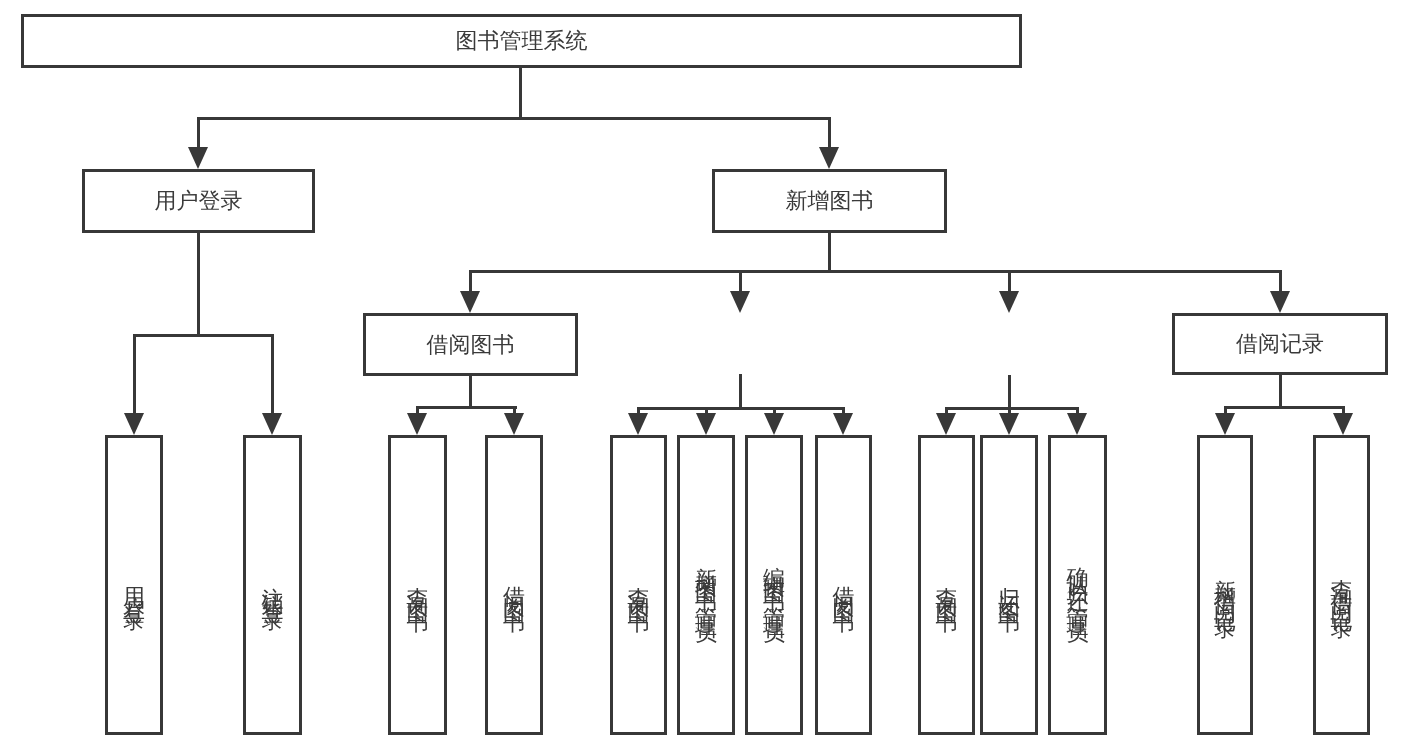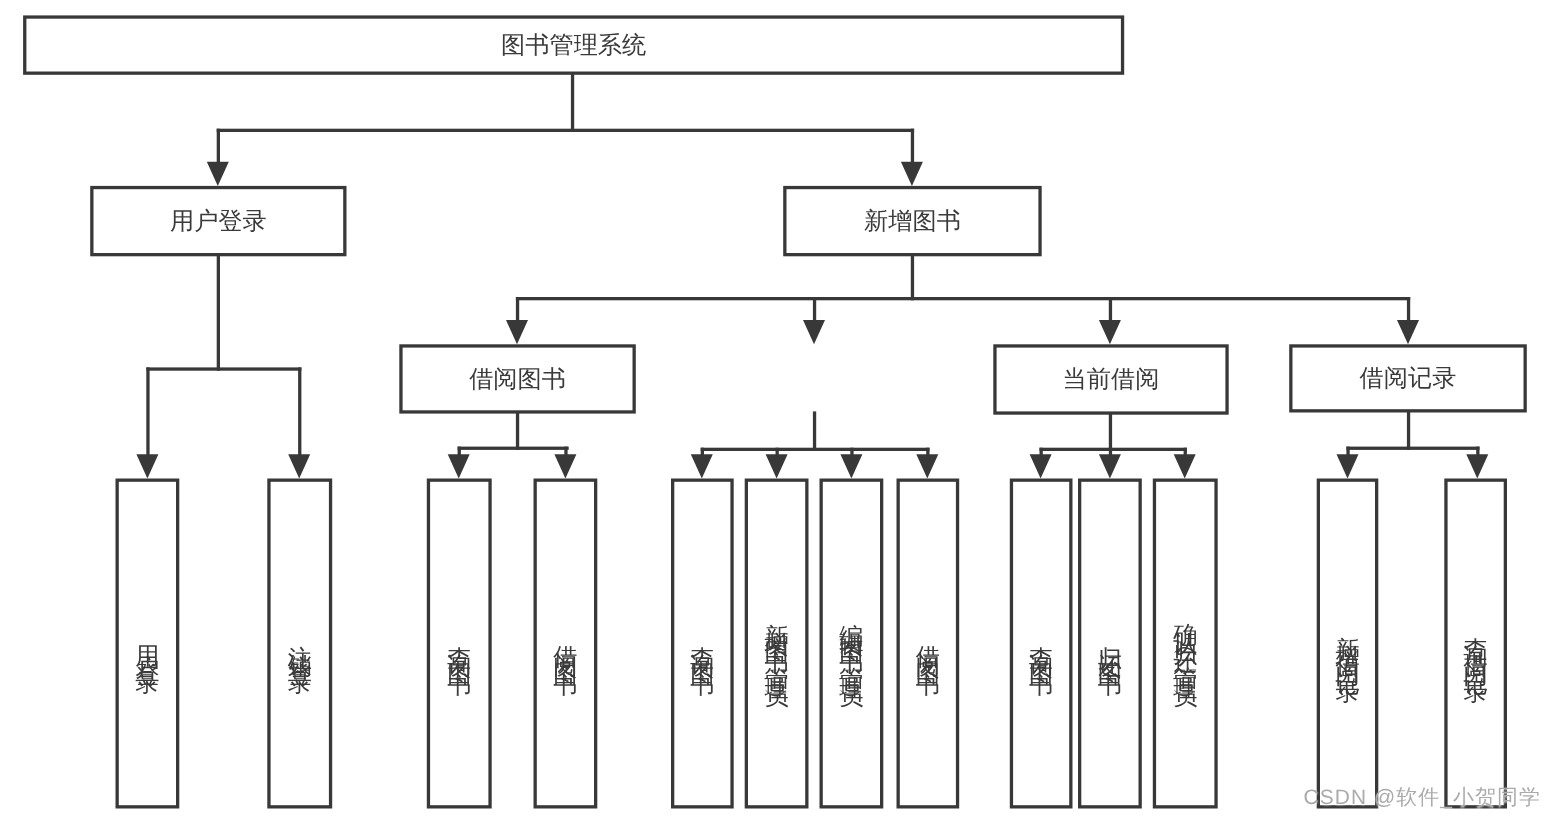--- a/index.html
+++ b/index.html
@@ -75,23 +75,20 @@
   <div class="vline" style="left:739px;top:270px;height:26px"></div>
   <div class="arrow" style="left:730px;top:291px"></div>
   <div class="vline" style="left:1008px;top:270px;height:26px"></div>
   <div class="arrow" style="left:999px;top:291px"></div>
   <div class="vline" style="left:1279px;top:270px;height:26px"></div>
   <div class="arrow" style="left:1270px;top:291px"></div>
 
   <div class="node" style="left:363px;top:313px;width:215px;height:63px">
     <span>借阅图书</span>
   </div>
-  <div class="node" style="left:903px;top:313px;width:214px;height:64px">
-    <span>当前借阅</span>
-  </div>
   <div class="node" style="left:1172px;top:313px;width:216px;height:62px">
     <span>借阅记录</span>
   </div>
 
   <div class="vline" style="left:469px;top:374px;height:35px"></div>
   <div class="hline" style="left:416px;top:406px;width:101px"></div>
   <div class="vline" style="left:416px;top:406px;height:12px"></div>
   <div class="arrow" style="left:407px;top:413px"></div>
   <div class="vline" style="left:513px;top:406px;height:12px"></div>
   <div class="arrow" style="left:504px;top:413px"></div>
@@ -160,15 +157,14 @@
     <span class="vtext">确认归还（管理员）</span>
   </div>
 
   <div class="node vbox" style="left:1197px;width:56px">
     <span class="vtext">新增借阅记录</span>
   </div>
   <div class="node vbox" style="left:1313px;width:57px">
     <span class="vtext">查询借阅记录</span>
   </div>
 
-  <div class="watermark">CSDN @软件_小贺同学</div>
 
 </div>
 
 </body></html>

